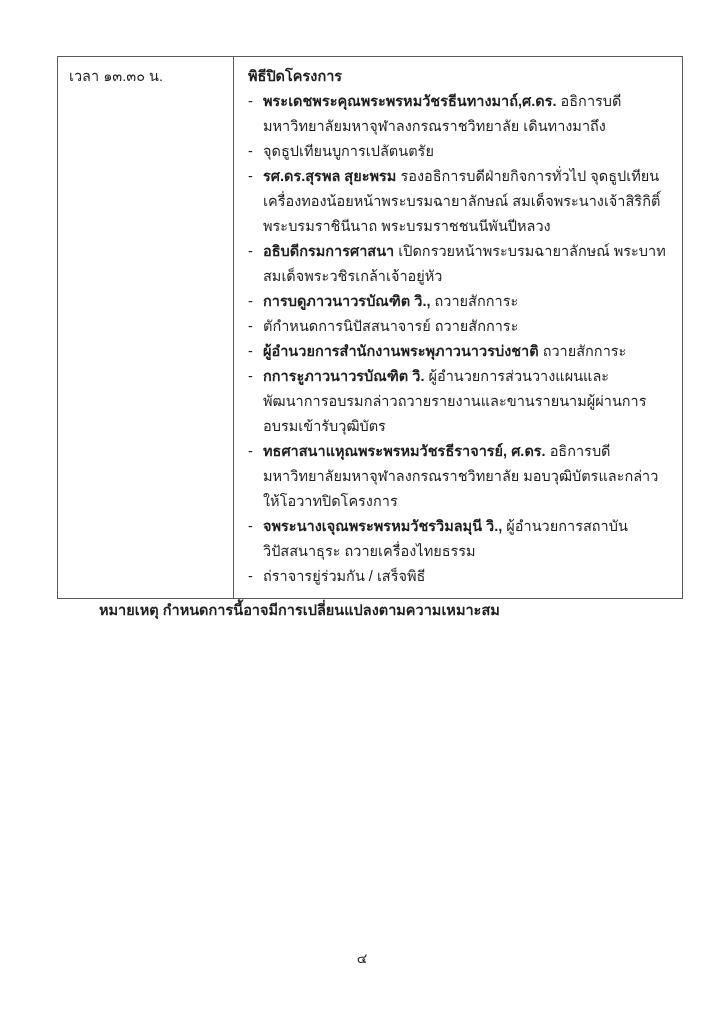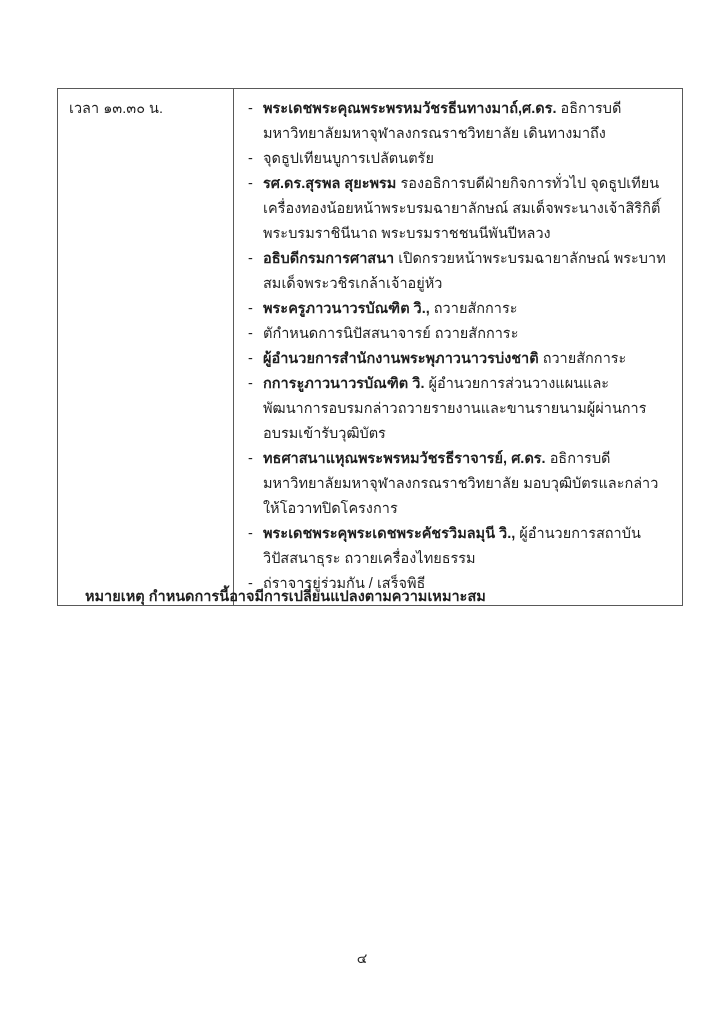--- a/index.html
+++ b/index.html
@@ -8,21 +8,21 @@
     height: 1024px;
     position: relative;
     background: #ffffff;
     font-family: "Liberation Sans", sans-serif;
     color: #1f1f1f;
     overflow: hidden;
   }
   .schedule-table {
     position: absolute;
     left: 57px;
-    top: 88px;
+    top: 56px;
     width: 626px;
     display: flex;
     border: 1px solid #595959;
     box-sizing: border-box;
     background: #ffffff;
   }
   .time-cell {
     width: 176px;
     flex: 0 0 176px;
     box-sizing: border-box;
@@ -50,81 +50,82 @@
     width: 15px;
   }
   .agenda-item .item-text {
     flex: 1;
   }
   .item-text strong { font-weight: 700; }
   .note {
     position: absolute;
     left: 85px;
     top: 585px;
-    margin: 0;
+    margin: 14px;
     font-size: 14.5px;
     font-weight: 700;
     line-height: 22px;
   }
   .page-number {
     position: absolute;
     left: 0;
     top: 948px;
     width: 100%;
     text-align: center;
     font-size: 14px;
     line-height: 20px;
   }
 </style>
 </head>
 <body>
 
 <div class="schedule-table">
   <div class="time-cell">เวลา ๑๓.๓๐ น.</div>
   <div class="agenda-cell">
+    <div class="agenda-title">พิธีปิดโครงการ</div>
     <div id="agenda-list">
         <div class="agenda-item">
           <span class="dash">-</span>
           <span class="item-text"><strong>พระเดชพระคุณพระพรหมวัชรธีนทางมาถ์,ศ.ดร.</strong> อธิการบดี มหาวิทยาลัยมหาจุฬาลงกรณราชวิทยาลัย เดินทางมาถึง</span>
         </div>
         <div class="agenda-item">
           <span class="dash">-</span>
           <span class="item-text">จุดธูปเทียนบูการเปลัตนตรัย</span>
         </div>
         <div class="agenda-item">
           <span class="dash">-</span>
           <span class="item-text"><strong>รศ.ดร.สุรพล สุยะพรม</strong> รองอธิการบดีฝ่ายกิจการทั่วไป จุดธูปเทียนเครื่องทองน้อยหน้าพระบรมฉายาลักษณ์ สมเด็จพระนางเจ้าสิริกิติ์ พระบรมราชินีนาถ พระบรมราชชนนีพันปีหลวง</span>
         </div>
         <div class="agenda-item">
           <span class="dash">-</span>
           <span class="item-text"><strong>อธิบดีกรมการศาสนา</strong> เปิดกรวยหน้าพระบรมฉายาลักษณ์ พระบาทสมเด็จพระวชิรเกล้าเจ้าอยู่หัว</span>
         </div>
         <div class="agenda-item">
           <span class="dash">-</span>
-          <span class="item-text"><strong>พระครูภาวนาวรบัณฑิต วิ.,</strong> ถวายสักการะ</span>
+          <span class="item-text"><strong>การบดูภาวนาวรบัณฑิต วิ.,</strong> ถวายสักการะ</span>
         </div>
         <div class="agenda-item">
           <span class="dash">-</span>
           <span class="item-text">ตักำหนดการนิปัสสนาจารย์ ถวายสักการะ</span>
         </div>
         <div class="agenda-item">
           <span class="dash">-</span>
           <span class="item-text"><strong>ผู้อำนวยการสำนักงานพระพุภาวนาวรบ่งชาติ</strong> ถวายสักการะ</span>
         </div>
         <div class="agenda-item">
           <span class="dash">-</span>
           <span class="item-text"><strong>กการะูภาวนาวรบัณฑิต วิ.</strong> ผู้อำนวยการส่วนวางแผนและพัฒนาการอบรมกล่าวถวายรายงานและขานรายนามผู้ผ่านการอบรมเข้ารับวุฒิบัตร</span>
         </div>
         <div class="agenda-item">
           <span class="dash">-</span>
           <span class="item-text"><strong>ทธศาสนาแหุณพระพรหมวัชรธีราจารย์, ศ.ดร.</strong> อธิการบดี มหาวิทยาลัยมหาจุฬาลงกรณราชวิทยาลัย มอบวุฒิบัตรและกล่าวให้โอวาทปิดโครงการ</span>
         </div>
         <div class="agenda-item">
           <span class="dash">-</span>
-          <span class="item-text"><strong>พระเดชพระคุพระเดชพระคัชรวิมลมุนี วิ.,</strong> ผู้อำนวยการสถาบันวิปัสสนาธุระ ถวายเครื่องไทยธรรม</span>
+          <span class="item-text"><strong>จพระนางเจุณพระพรหมวัชรวิมลมุนี วิ.,</strong> ผู้อำนวยการสถาบันวิปัสสนาธุระ ถวายเครื่องไทยธรรม</span>
         </div>
         <div class="agenda-item">
           <span class="dash">-</span>
           <span class="item-text">ถ่ราจารยู่ร่วมกัน / เสร็จพิธี</span>
         </div>
       </div>
   </div>
 </div>
 
 <p class="note">หมายเหตุ กำหนดการนี้อาจมีการเปลี่ยนแปลงตามความเหมาะสม</p>

